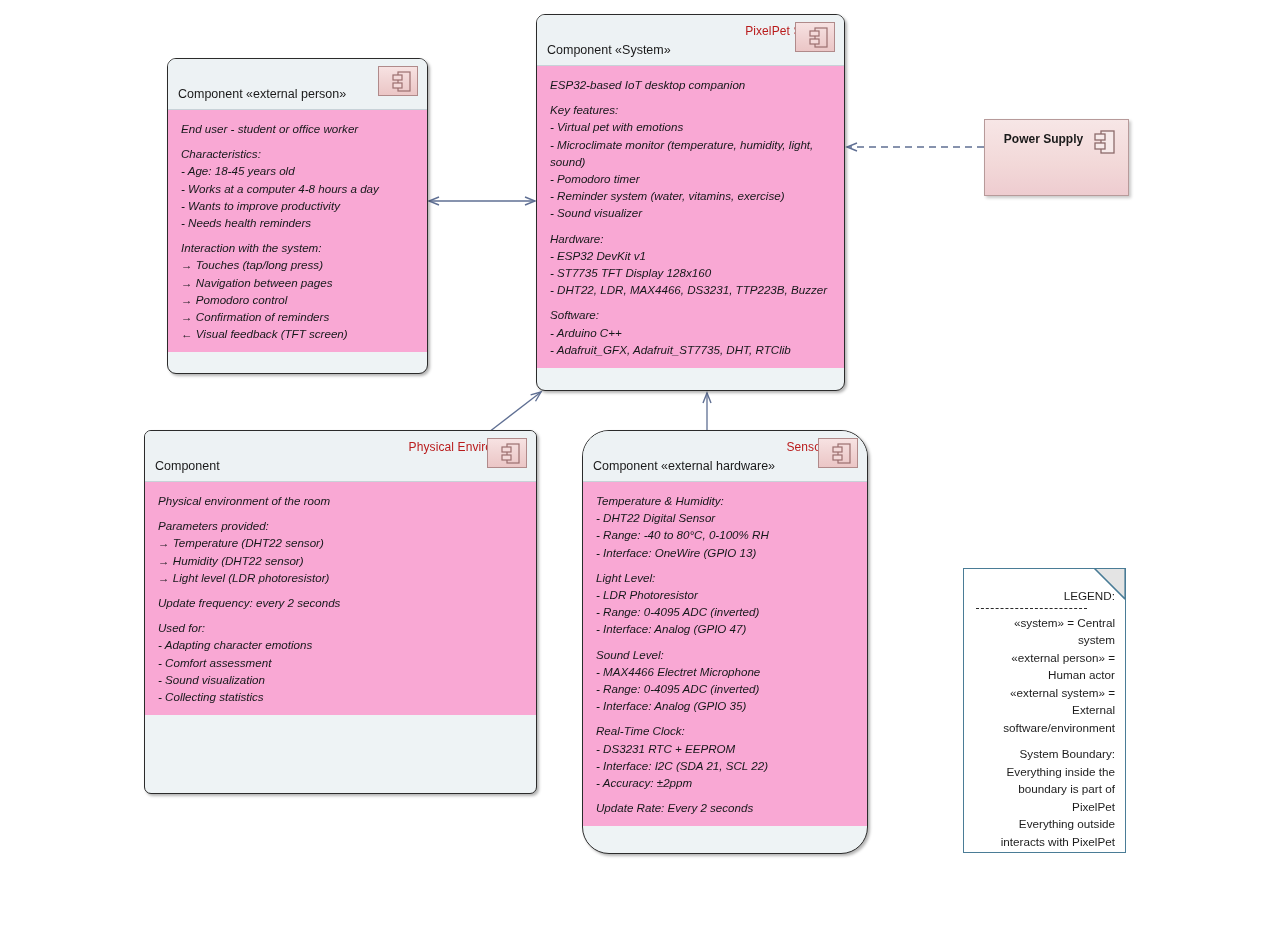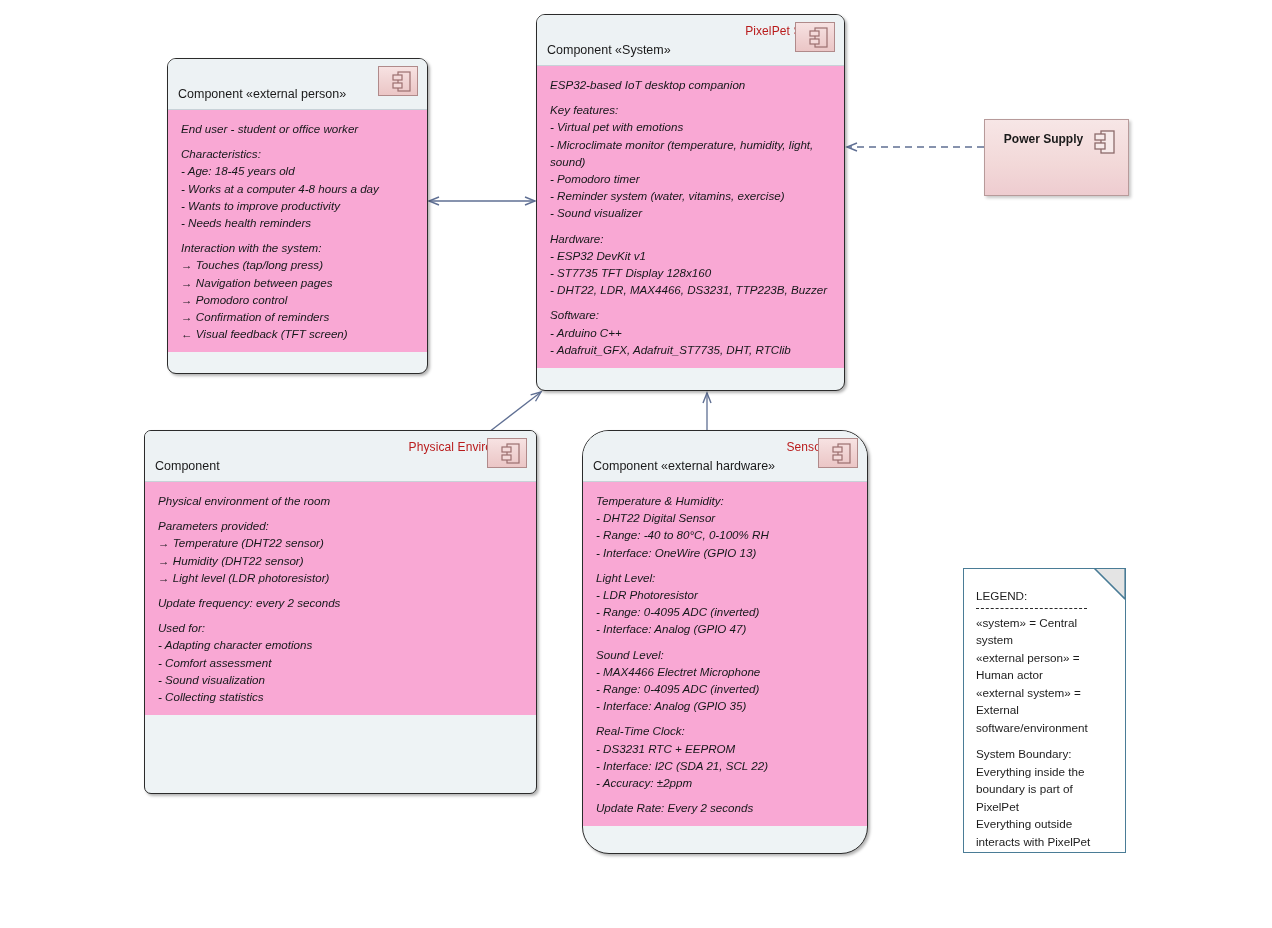--- a/index.html
+++ b/index.html
@@ -109,21 +109,21 @@
     border: 1px solid #4a7c96;
     border-right-color: #4a7c96;
   }
   .note-body {
     position: relative;
     padding: 18px 10px 10px 12px;
     font-size: 11.7px;
     color: #1c1c1c;
     line-height: 17.5px;
   }
-  .note-line { white-space: pre-wrap; }
+  .note-line { white-space: pre-wrap; text-align: right; }
   .note-line.spacer { height: 9px; line-height: 9px; font-size: 1px; }
   .note-rule {
     border-top: 1px dashed #2a2a2a;
     margin: 3px 28px 5px 0;
     height: 0;
   }
 
   svg.connectors {
     position: absolute;
     left: 0; top: 0;

